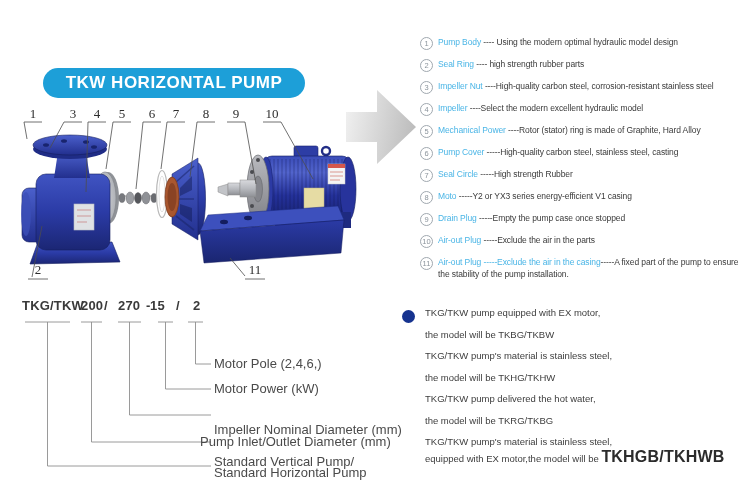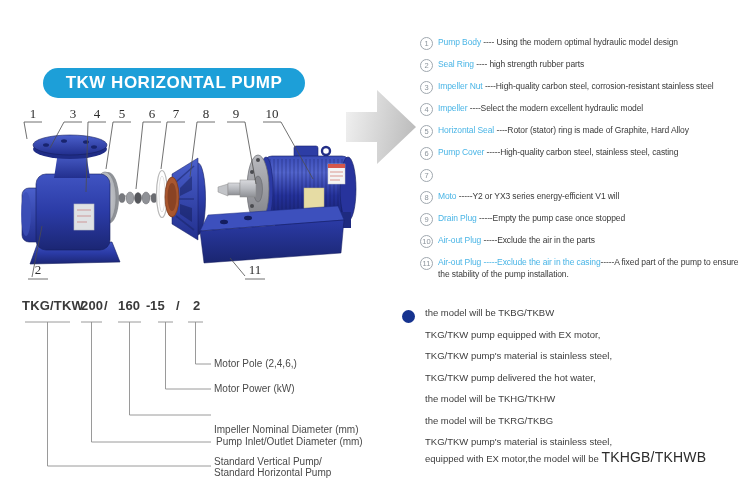--- a/index.html
+++ b/index.html
@@ -24,28 +24,28 @@
   .plist{position:absolute;left:420px;top:37px;width:330px;}
   .pitem{display:flex;align-items:flex-start;margin-bottom:9px;line-height:11.5px;}
   .pnum{flex:0 0 auto;width:11px;height:11px;margin-right:5px;margin-top:0px;border:1px solid #a0a8af;
         border-radius:50%;color:#8b949c;font-size:7.5px;line-height:11px;text-align:center;}
   .ptext{flex:1;font-size:8.5px;color:#3a3a3a;letter-spacing:-.1px;}
   .pname{color:#4ab5e6;}
 
   
   .model-seg{position:absolute;top:298px;font-size:13px;font-weight:bold;color:#3a3a3a;letter-spacing:.2px;}
   .model-lines{position:absolute;left:0;top:290px;}
-  .mlabel{position:absolute;font-size:10px;color:#4a4a4a;line-height:11px;white-space:nowrap;}
+  .mlabel{position:absolute;font-size:13px;color:#4a4a4a;line-height:11px;white-space:nowrap;}
 
   
   .bullet{position:absolute;left:402px;top:310px;width:13px;height:13px;border-radius:50%;background:#16338f;}
   .notes{position:absolute;left:425px;top:307px;width:325px;}
   .note-line{font-size:9.5px;color:#3d3d3d;line-height:12px;margin-bottom:9.5px;}
   .note-line.tight{margin-bottom:3px;}
-  .note-model{font-size:14px;font-weight:normal;color:#2b2b2b;letter-spacing:.2px;}
+  .note-model{font-size:16px;font-weight:bold;color:#2b2b2b;letter-spacing:.2px;}
 </style>
 </head>
 <body>
 
 <div class="page">
 
   <div class="banner">
     <span class="banner-text">TKW HORIZONTAL PUMP</span>
   </div>
 
@@ -202,78 +202,79 @@
     <div class="pitem">
         <span class="pnum">3</span>
         <span class="ptext"><span class="pname">Impeller Nut</span><span> ----High-quality carbon steel, corrosion-resistant stainless steel</span></span>
       </div>
     <div class="pitem">
         <span class="pnum">4</span>
         <span class="ptext"><span class="pname">Impeller</span><span> ----Select the modern excellent hydraulic model</span></span>
       </div>
     <div class="pitem">
         <span class="pnum">5</span>
-        <span class="ptext"><span class="pname">Horizontal Seal</span><span> ----Rotor (stator) ring is made of Graphite, Hard Alloy</span></span>
+        <span class="ptext"><span class="pname">Mechanical Power</span><span> ----Rotor (stator) ring is made of Graphite, Hard Alloy</span></span>
       </div>
     <div class="pitem">
         <span class="pnum">6</span>
         <span class="ptext"><span class="pname">Pump Cover</span><span> -----High-quality carbon steel, stainless steel, casting</span></span>
       </div>
     <div class="pitem">
         <span class="pnum">7</span>
+        <span class="ptext"><span class="pname">Seal Circle</span><span> -----High strength Rubber</span></span>
       </div>
     <div class="pitem">
         <span class="pnum">8</span>
-        <span class="ptext"><span class="pname">Moto</span><span> -----Y2 or YX3 series energy-efficient V1 will</span></span>
+        <span class="ptext"><span class="pname">Moto</span><span> -----Y2 or YX3 series energy-efficient V1 casing</span></span>
       </div>
     <div class="pitem">
         <span class="pnum">9</span>
         <span class="ptext"><span class="pname">Drain Plug</span><span> -----Empty the pump case once stopped</span></span>
       </div>
     <div class="pitem">
         <span class="pnum">10</span>
         <span class="ptext"><span class="pname">Air-out Plug</span><span> -----Exclude the air in the parts</span></span>
       </div>
     <div class="pitem">
         <span class="pnum">11</span>
         <span class="ptext"><span class="pname">Air-out Plug -----Exclude the air in the casing</span><span>-----A fixed part of the pump to ensure the stability of the pump installation.</span></span>
       </div>
   </div>
 
   <span class="model-seg" style="left:22px">TKG/TKW</span>
   <span class="model-seg" style="left:81px">200</span>
   <span class="model-seg" style="left:104px">/</span>
-  <span class="model-seg" style="left:118px">160</span>
+  <span class="model-seg" style="left:118px">270</span>
   <span class="model-seg" style="left:146px">-</span>
   <span class="model-seg" style="left:150px">15</span>
   <span class="model-seg" style="left:176px">/</span>
   <span class="model-seg" style="left:193px">2</span>
 
   <svg class="model-lines" width="360" height="200" viewBox="0 0 360 200">
     <path fill="none" stroke="#8f8f8f" stroke-width=".9" d="M25,32 H70 M47.5,32 V176 H211
          M81,32 H102 M91.5,32 V152 H211
          M118,32 H141 M129.5,32 V125 H211
          M158,32 H173 M165.5,32 V99 H211
          M188,32 H203 M195.5,32 V74 H211"></path>
   </svg>
 
   <div class="mlabel" style="left:214px;top:358px">Motor Pole (2,4,6,)</div>
   <div class="mlabel" style="left:214px;top:383px">Motor Power  (kW)</div>
   <div class="mlabel" style="left:214px;top:424px">Impeller Nominal Diameter (mm)</div>
-  <div class="mlabel" style="left:216px;top:436px">Pump Inlet/Outlet Diameter (mm)</div>
+  <div class="mlabel" style="left:200px;top:436px">Pump Inlet/Outlet Diameter (mm)</div>
   <div class="mlabel" style="left:214px;top:456px">
     <div>Standard Vertical Pump/</div>
     <div>Standard Horizontal Pump</div>
   </div>
 
   <div class="bullet"></div>
   <div class="notes">
+    <div class="note-line">TKG/TKW pump equipped with EX motor,</div>
     <div class="note-line">the model will be TKBG/TKBW</div>
-    <div class="note-line">TKG/TKW pump equipped with EX motor,</div>
     <div class="note-line">TKG/TKW pump's material is stainless steel,</div>
+    <div class="note-line">the model will be TKHG/TKHW</div>
     <div class="note-line">TKG/TKW pump delivered the hot water,</div>
-    <div class="note-line">the model will be TKHG/TKHW</div>
     <div class="note-line">the model will be TKRG/TKBG</div>
     <div class="note-line tight">TKG/TKW pump's material is stainless steel,</div>
     <div class="note-line"><span>equipped with EX motor,the model will be </span><span class="note-model">TKHGB/TKHWB</span></div>
   </div>
 
 </div>
 
 </body></html>

